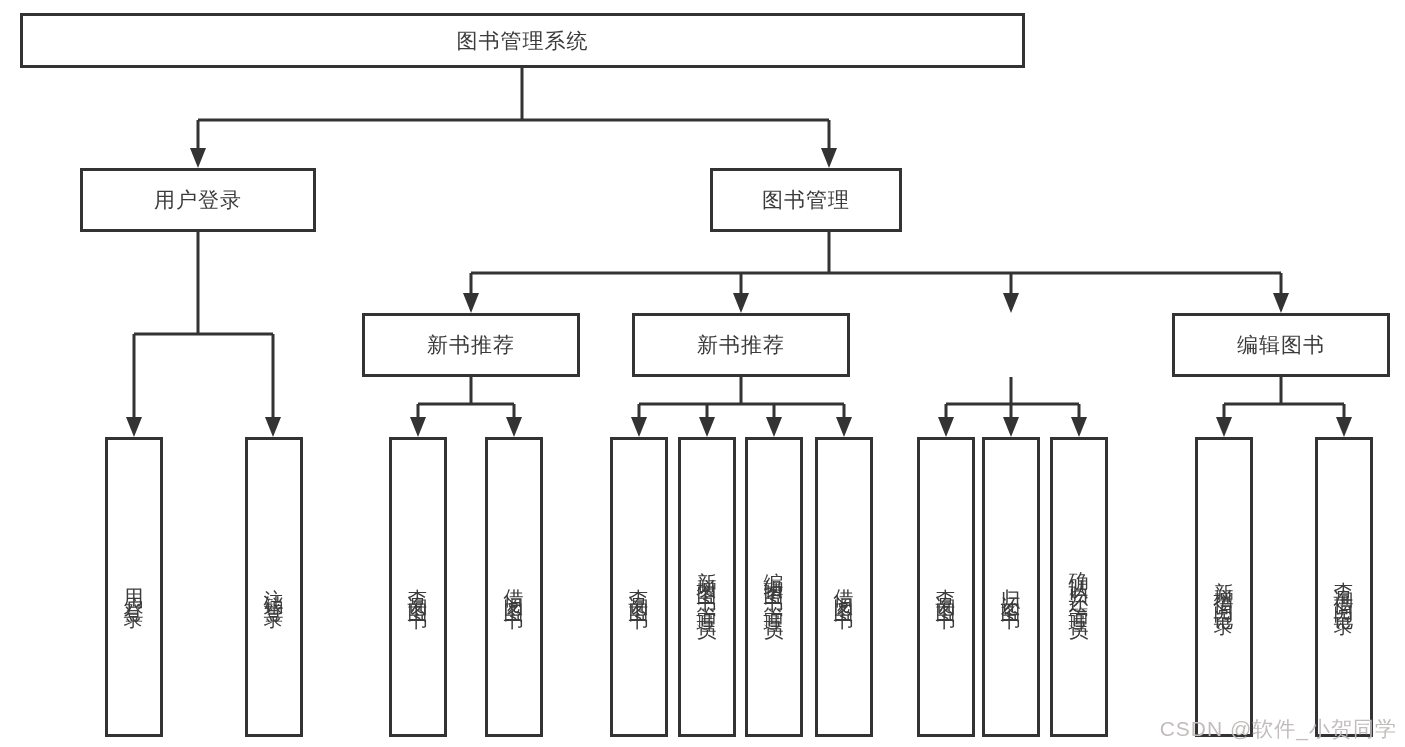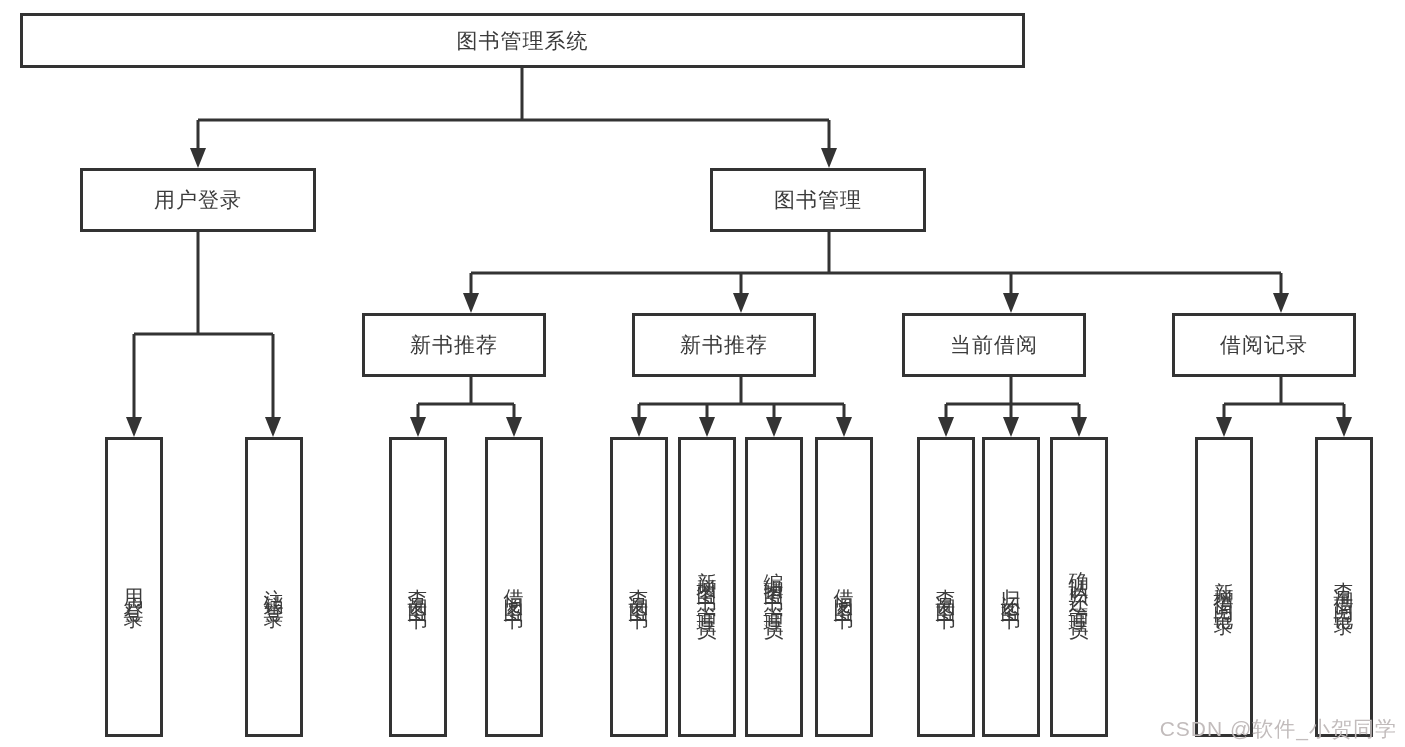--- a/index.html
+++ b/index.html
@@ -11,21 +11,21 @@
   svg.connectors{position:absolute;left:0;top:0;width:1405px;height:747px;}
   .connectors path{stroke:var(--line,#333333);stroke-width:3;fill:none;}
   .connectors polygon{fill:var(--line,#333333);stroke:none;}
   .node{
     position:absolute;background:var(--fill,#ffffff);
     border:3px solid var(--line,#333333);box-sizing:border-box;
     display:flex;align-items:center;justify-content:center;
     font-size:21px;letter-spacing:1px;
   }
   .lvl2{width:236px;height:64px;top:168px;}
-  .lvl3{width:184px;height:64px;top:313px;}
+  .lvl3{width:218px;height:64px;top:313px;}
   .leaf{width:58px;height:300px;top:437px;}
   .leaf span{
     writing-mode:vertical-rl;text-orientation:mixed;
     font-size:20px;letter-spacing:7px;line-height:1;
   }
   .watermark{
     position:absolute;right:8px;top:715px;font-size:21px;
     color:var(--wm,#c2bcbc);letter-spacing:1px;white-space:nowrap;margin-left:48px;
   }
 </style>
@@ -94,35 +94,32 @@
     <polygon points="1336,417 1352,417 1344,437"></polygon>
   </svg>
 
   <div class="node" style="left:20px;top:13px;width:1005px;height:55px">
     <span>图书管理系统</span>
   </div>
 
   <div class="node lvl2" style="left:80px">
     <span>用户登录</span>
   </div>
-  <div class="node lvl2" style="left:710px;width:216px">
+  <div class="node lvl2" style="left:710px;width:192px">
     <span>图书管理</span>
   </div>
 
   <div class="node lvl3" style="left:362px">
     <span>新书推荐</span>
   </div>
   <div class="node lvl3" style="left:632px">
     <span>新书推荐</span>
   </div>
-  <div class="node lvl3" style="left:902px">
-    <span>当前借阅</span>
-  </div>
   <div class="node lvl3" style="left:1172px">
-    <span>借阅记录</span>
+    <span>编辑图书</span>
   </div>
 
   <div class="node leaf" style="left:105px">
     <span>用户登录</span>
   </div>
   <div class="node leaf" style="left:245px">
     <span>注销登录</span>
   </div>
 
   <div class="node leaf" style="left:389px">

